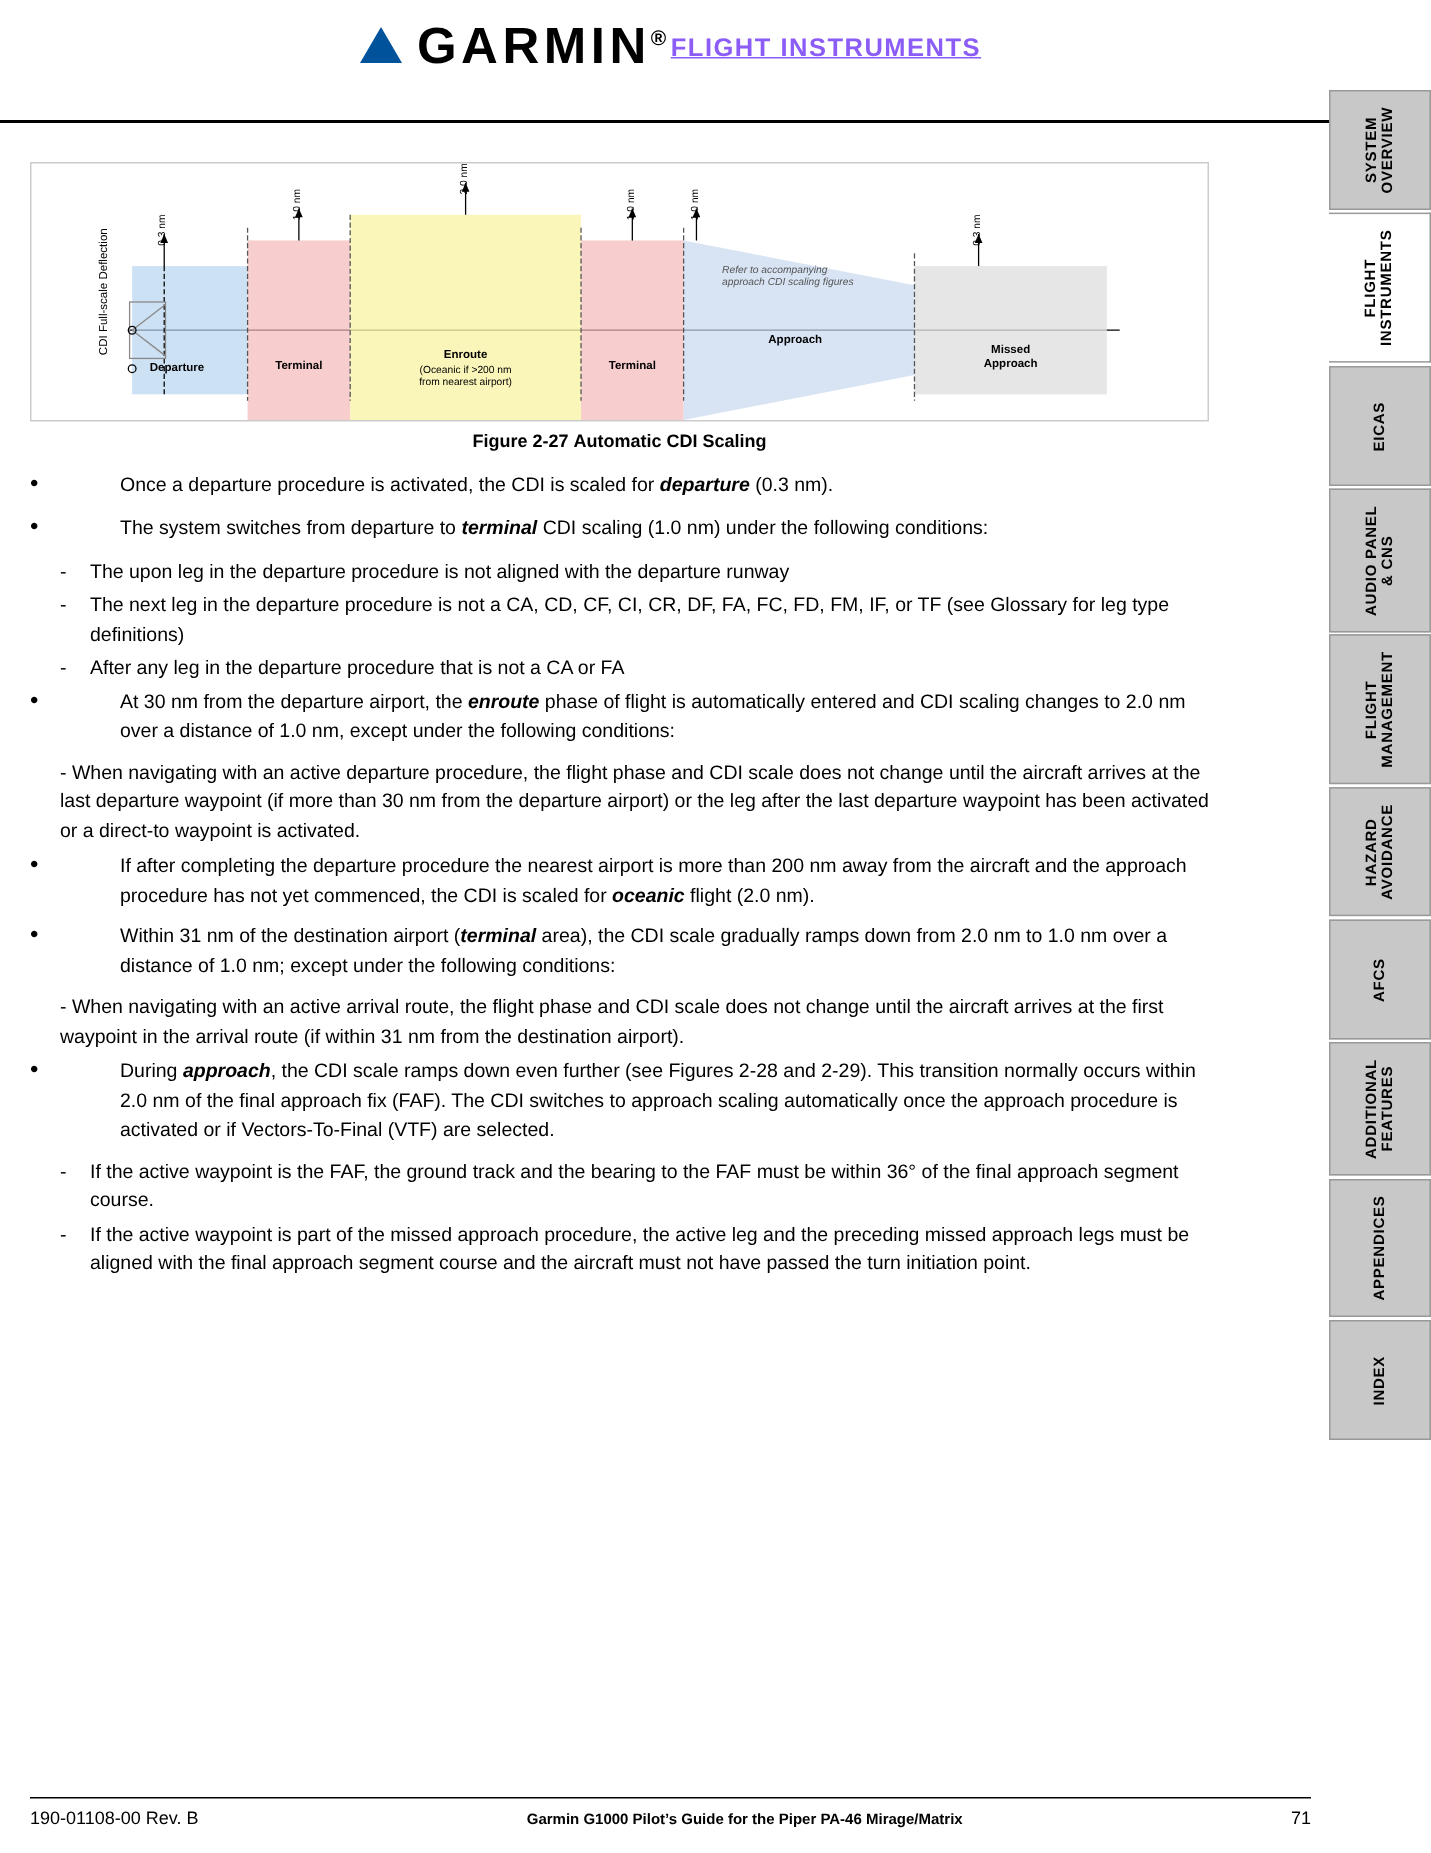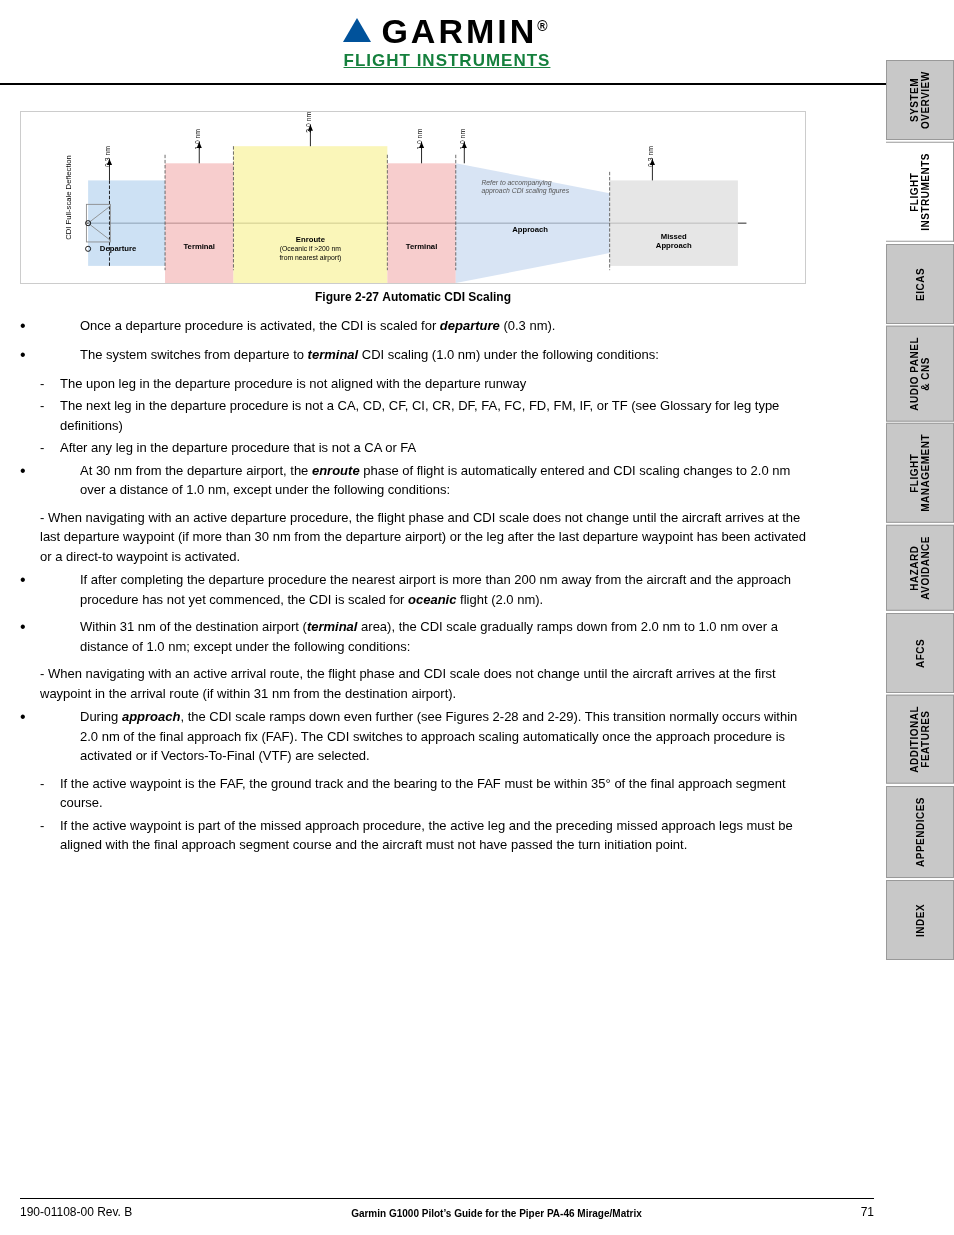--- a/index.html
+++ b/index.html
@@ -11,41 +11,40 @@
       width: 954px;
       min-height: 1235px;
       position: relative;
     }
 
     
     .header {
       display: flex;
       align-items: center;
       justify-content: center;
-      padding: 12px 80px 12px 20px;
+      padding: 12px 80px 29px 20px;
       border-bottom: 2px solid #000;
-      flex-direction: column;
     }
     .logo-area {
       display: flex;
       align-items: center;
     }
     .logo-triangle {
       width: 0;
       height: 0;
       border-left: 14px solid transparent;
       border-right: 14px solid transparent;
       border-bottom: 24px solid #00529b;
       margin-right: 4px;
       margin-bottom: 4px;
     }
     .header-title {
       font-size: 17px;
       font-weight: bold;
-      color: #15803d;
+      color: #8b5cf6;
       text-decoration: underline;
       letter-spacing: 1px;
       text-transform: uppercase;
     }
 
     
     .sidebar {
       position: absolute;
       right: 0;
       top: 60px;
@@ -324,21 +323,21 @@
     </div>
 
     <div class="bullet-item">
       <span class="bullet-dot">•</span>
       <span class="bullet-text">
         During <span class="bold-italic">approach</span>, the CDI scale ramps down even further (see Figures 2-28 and 2-29).  This transition normally occurs within 2.0 nm of the final approach fix (FAF).  The CDI switches to approach scaling automatically once the approach procedure is activated or if Vectors-To-Final (VTF) are selected.
       </span>
     </div>
     <div class="sub-item">
       <span class="sub-dash">-</span>
-      <span>If the active waypoint is the FAF, the ground track and the bearing to the FAF must be within 35° of the final approach segment course.</span>
+      <span>If the active waypoint is the FAF, the ground track and the bearing to the FAF must be within 36° of the final approach segment course.</span>
     </div>
     <div class="sub-item">
       <span class="sub-dash">-</span>
       <span>If the active waypoint is part of the missed approach procedure, the active leg and the preceding missed approach legs must be aligned with the final approach segment course and the aircraft must not have passed the turn initiation point.</span>
     </div>
 
   </div>
 </div>
 
 <div class="footer">

